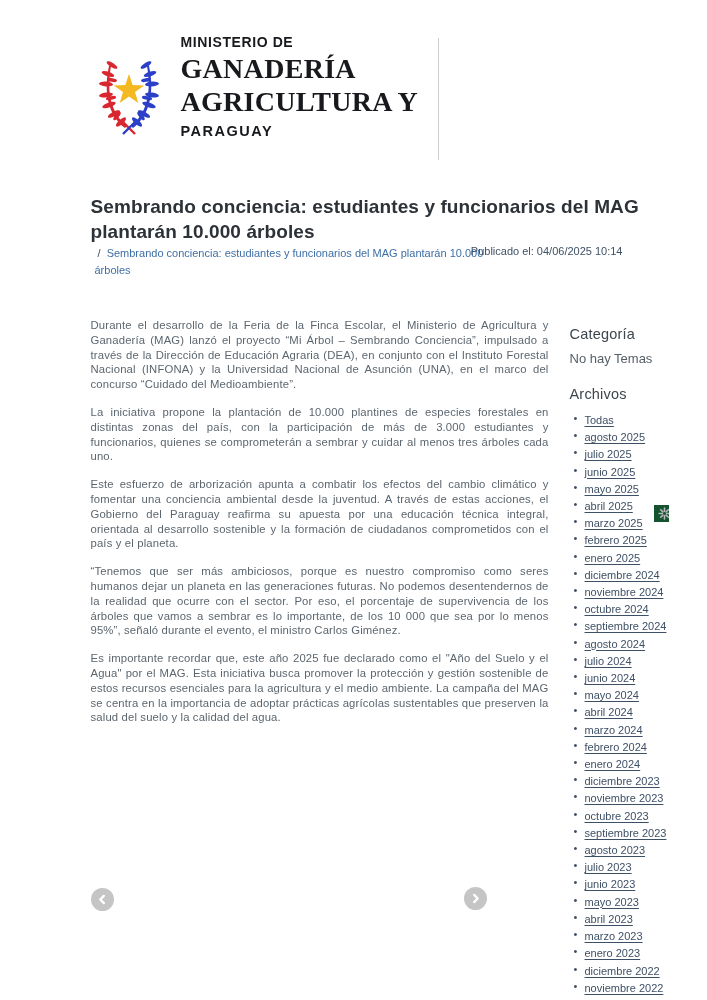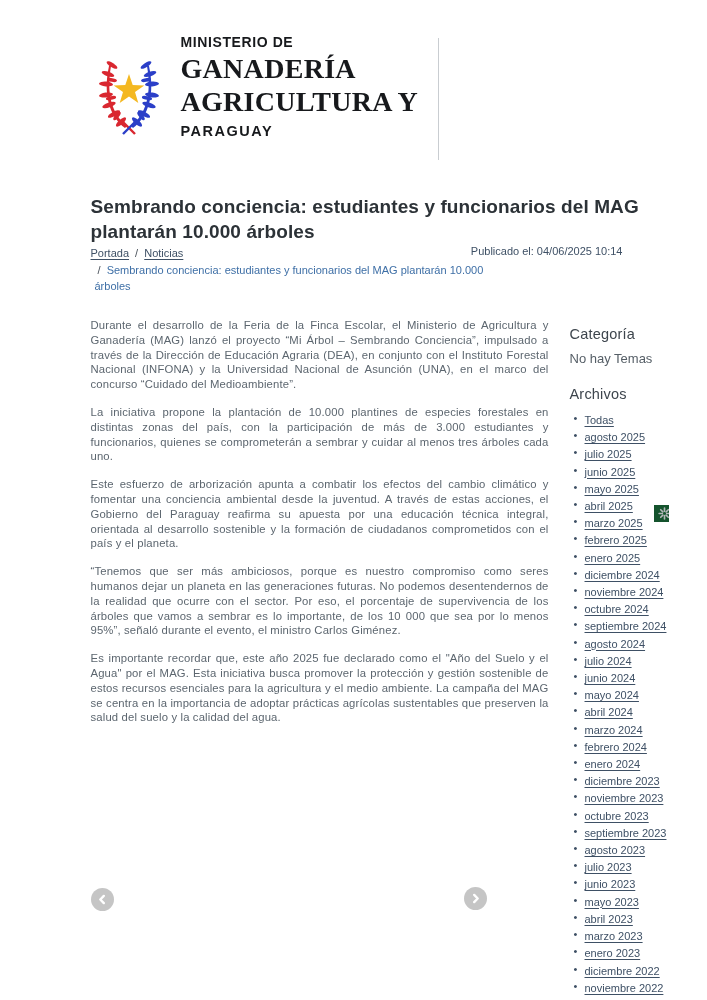--- a/index.html
+++ b/index.html
@@ -155,25 +155,20 @@
       <div class="logo-bottom">PARAGUAY</div>
     </div>
 
     <div class="logo-divider"></div>
 
   </div>
 
   <h1 class="page-title">Sembrando conciencia: estudiantes y funcionarios del MAG plantarán 10.000 árboles</h1>
 
   <div class="breadcrumb">
-    <div class="bc-line1">
-      <a href="#" class="bc-link">Portada</a>
-      <span class="bc-sep">/</span>
-      <a href="#" class="bc-link">Noticias</a>
-    </div>
     <div class="bc-line2">
       <span class="bc-sep">/</span>
       <span class="bc-current">Sembrando conciencia: estudiantes y funcionarios del MAG plantarán 10.000 árboles</span>
     </div>
   </div>
 
   <div class="published">Publicado el: 04/06/2025 10:14</div>
 
   <div class="article">
       <p>Durante el desarrollo de la Feria de la Finca Escolar, el Ministerio de Agricultura y Ganadería (MAG) lanzó el proyecto “Mi Árbol – Sembrando Conciencia”, impulsado a través de la Dirección de Educación Agraria (DEA), en conjunto con el Instituto Forestal Nacional (INFONA) y la Universidad Nacional de Asunción (UNA), en el marco del concurso “Cuidado del Medioambiente”.</p>

